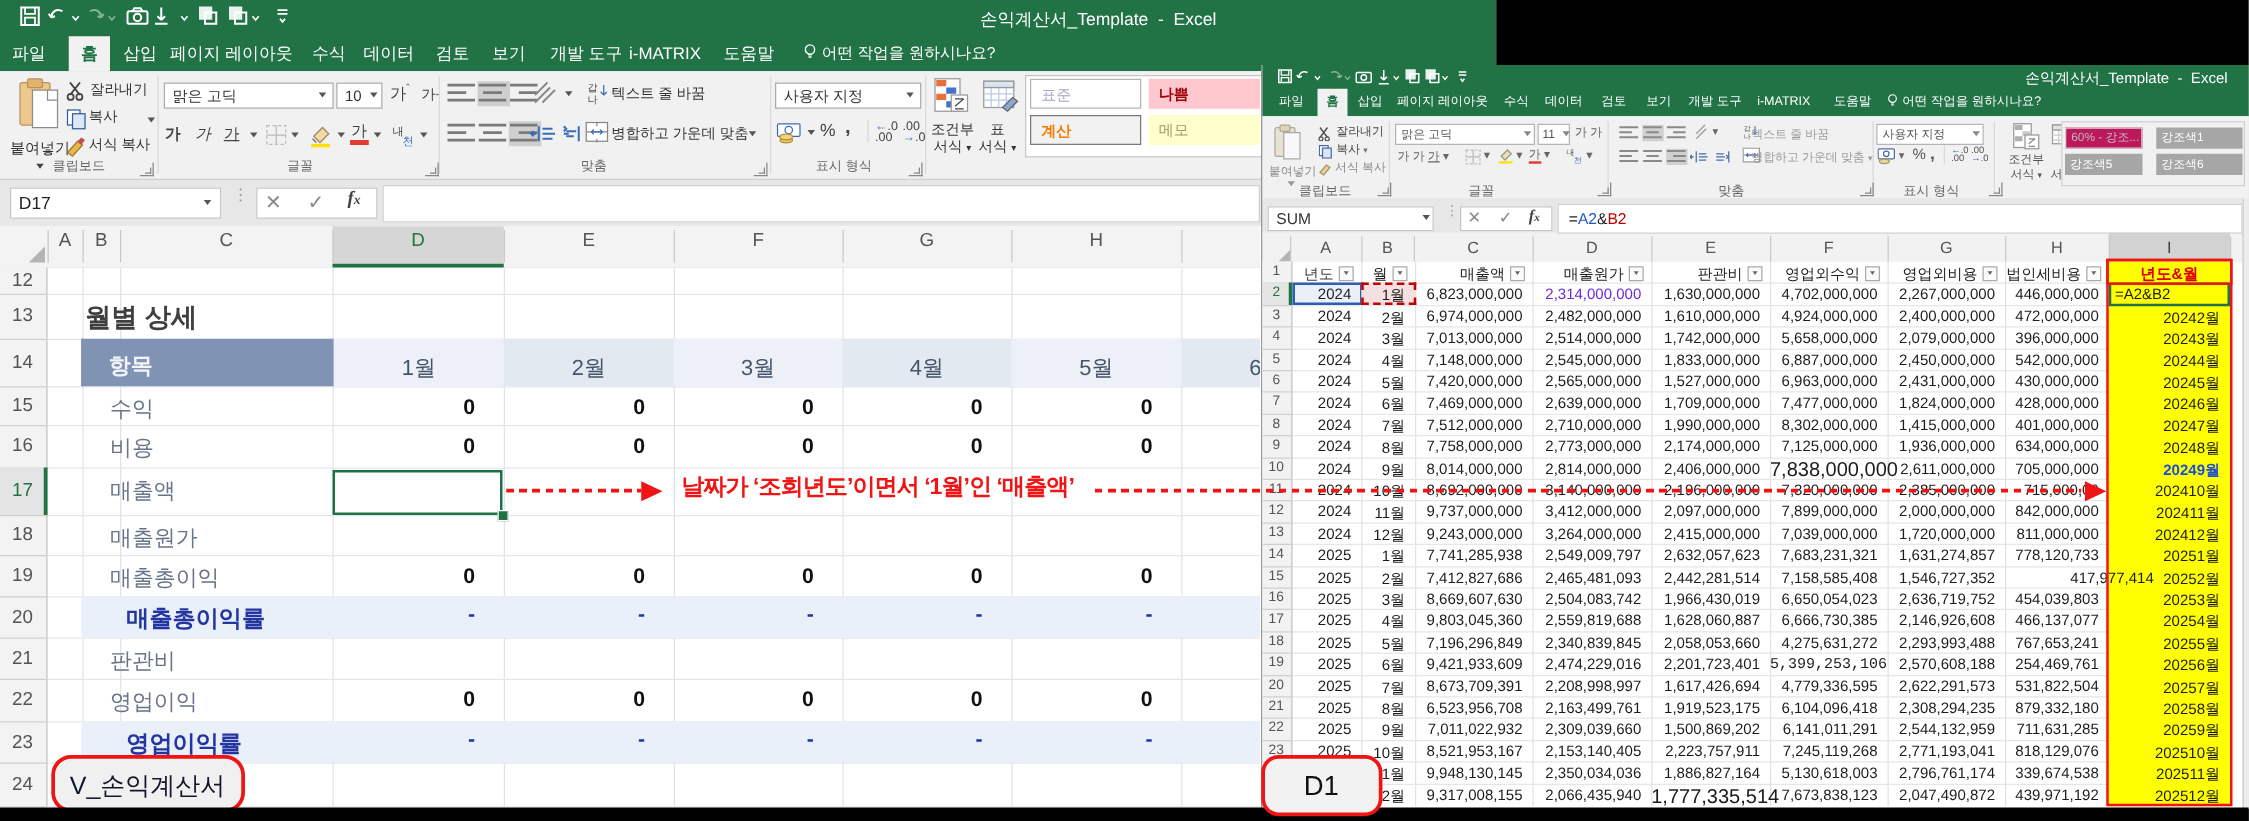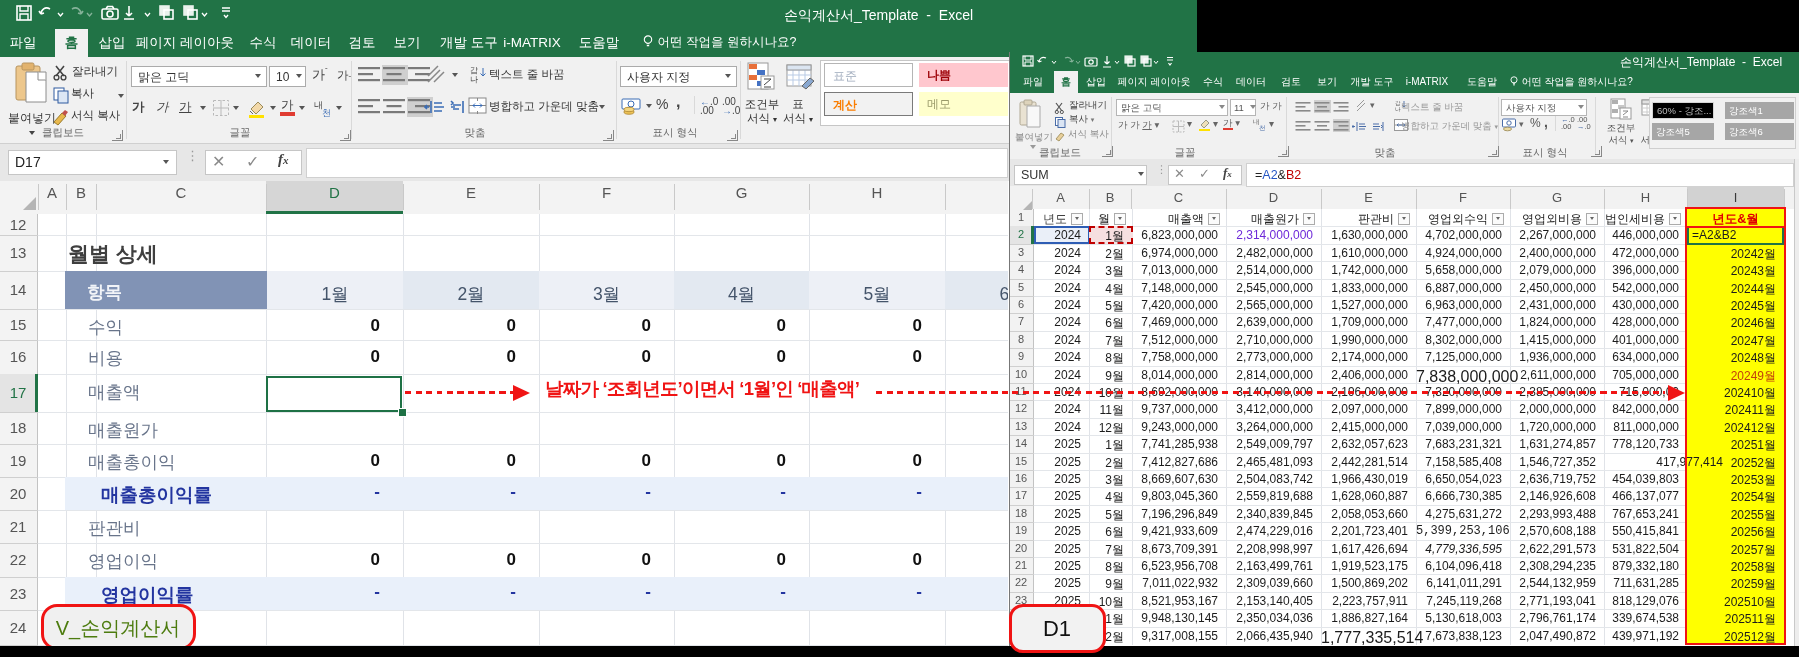--- a/index.html
+++ b/index.html
@@ -366,21 +366,21 @@
     <div style="position: absolute; left: 674px; top: 184px; width: 135px; text-align: center; font-size: 15px; color: rgb(85, 85, 85);"><span>G</span></div>
     <div class="hdrsep" style="left: 674px; top: 184px; height: 26px;"></div>
     <div style="position: absolute; left: 809px; top: 184px; width: 136px; text-align: center; font-size: 15px; color: rgb(85, 85, 85);"><span>H</span></div>
     <div class="hdrsep" style="left: 809px; top: 184px; height: 26px;"></div>
     <div style="position: absolute; left: 945px; top: 184px; width: 136px; text-align: center; font-size: 15px; color: rgb(85, 85, 85);"><span>I</span></div>
     <div class="hdrsep" style="left: 945px; top: 184px; height: 26px;"></div>
     <div style="position: absolute; left: 22px; top: 196px; width: 15px; height: 15px;"><svg width="15" height="15" viewBox="0 0 15 15">
         <path d="M14 1v13H1z" fill="#b5b5b5"></path>
       </svg></div>
     <div style="position: absolute; left: 41px; top: 604px; width: 155px; height: 46px; background: rgb(240, 240, 240); border: 3.5px solid rgb(240, 20, 20); border-radius: 16px; box-sizing: border-box;">
-      <div style="position: absolute; left: 0px; top: 8px; width: 148px; text-align: center; font-size: 20px; color: #4d7c0f;">V_손익계산서</div>
+      <div style="position: absolute; left: 0px; top: 8px; width: 148px; text-align: center; font-size: 20px; color: #0f172a;">V_손익계산서</div>
     </div>
   </div>
 
 <div class="abs" style="left:1197px;top:0;width:602px;height:52px;background:#000;"></div>
 
 <div id="rw" class="abs" style="left:1009px;top:52px;width:790px;height:595px;background:#fff;border-left:1px solid #777;">
   <div class="abs grn" style="left:0;top:0;width:790px;height:41px;"></div>
   <div class="abs" id="rqat">
       <div style="position: absolute; left: 11px; top: 2px; width: 170px; height: 16px;"><svg width="170" height="16" viewBox="0 0 170 16" fill="none" stroke="#fff" stroke-width="1.2">
           <rect x="2" y="2" width="10" height="10"></rect>
@@ -599,21 +599,21 @@
       <div style="position: absolute; left: 594px; top: 141.2px; width: 75px; text-align: right; font-size: 12px; color: rgb(28, 28, 28); white-space: nowrap; z-index: 2;">634,000,000</div>
       <div style="position: absolute; left: 677px; top: 141.2px; width: 89px; text-align: right; font-size: 12px; color: rgb(28, 28, 28); z-index: 2;">20248월</div>
       <div style="position: absolute; left: 24px; top: 158.6px; width: 47px; text-align: right; font-size: 12px; color: rgb(28, 28, 28); white-space: nowrap; z-index: 2;">2024</div>
       <div style="position: absolute; left: 79px; top: 158.6px; width: 35px; text-align: right; font-size: 12px; color: rgb(28, 28, 28); white-space: nowrap; z-index: 2;">9월</div>
       <div style="position: absolute; left: 122px; top: 158.6px; width: 86px; text-align: right; font-size: 12px; color: rgb(28, 28, 28); white-space: nowrap; z-index: 2;">8,014,000,000</div>
       <div style="position: absolute; left: 216px; top: 158.6px; width: 87px; text-align: right; font-size: 12px; color: rgb(28, 28, 28); white-space: nowrap; z-index: 2;">2,814,000,000</div>
       <div style="position: absolute; left: 311px; top: 158.6px; width: 87px; text-align: right; font-size: 12px; color: rgb(28, 28, 28); white-space: nowrap; z-index: 2;">2,406,000,000</div>
       <div style="position: absolute; left: 406px; top: 158.6px; width: 86px; text-align: right; font-size: 16px; color: rgb(28, 28, 28); white-space: nowrap; z-index: 2;">7,838,000,000</div>
       <div style="position: absolute; left: 500px; top: 158.6px; width: 86px; text-align: right; font-size: 12px; color: rgb(28, 28, 28); white-space: nowrap; z-index: 2;">2,611,000,000</div>
       <div style="position: absolute; left: 594px; top: 158.6px; width: 75px; text-align: right; font-size: 12px; color: rgb(28, 28, 28); white-space: nowrap; z-index: 2;">705,000,000</div>
-      <div style="position: absolute; left: 677px; top: 158.6px; width: 89px; text-align: right; font-size: 12px; color: #c2410c; z-index: 2;">20249월</div>
+      <div style="position: absolute; left: 677px; top: 158.6px; width: 89px; text-align: right; font-size: 12px; color: #1d4ed8; z-index: 2; font-weight: bold;">20249월</div>
       <div style="position: absolute; left: 24px; top: 176px; width: 47px; text-align: right; font-size: 12px; color: rgb(28, 28, 28); white-space: nowrap; z-index: 2;">2024</div>
       <div style="position: absolute; left: 79px; top: 176px; width: 35px; text-align: right; font-size: 12px; color: rgb(28, 28, 28); white-space: nowrap; z-index: 2;">10월</div>
       <div style="position: absolute; left: 122px; top: 176px; width: 86px; text-align: right; font-size: 12px; color: rgb(28, 28, 28); white-space: nowrap; z-index: 2;">8,692,000,000</div>
       <div style="position: absolute; left: 216px; top: 176px; width: 87px; text-align: right; font-size: 12px; color: rgb(28, 28, 28); white-space: nowrap; z-index: 2;">3,140,000,000</div>
       <div style="position: absolute; left: 311px; top: 176px; width: 87px; text-align: right; font-size: 12px; color: rgb(28, 28, 28); white-space: nowrap; z-index: 2;">2,196,000,000</div>
       <div style="position: absolute; left: 406px; top: 176px; width: 86px; text-align: right; font-size: 12px; color: rgb(28, 28, 28); white-space: nowrap; z-index: 2;">7,320,000,000</div>
       <div style="position: absolute; left: 500px; top: 176px; width: 86px; text-align: right; font-size: 12px; color: rgb(28, 28, 28); white-space: nowrap; z-index: 2;">2,385,000,000</div>
       <div style="position: absolute; left: 594px; top: 176px; width: 75px; text-align: right; font-size: 12px; color: rgb(28, 28, 28); white-space: nowrap; z-index: 2;">715,000,00</div>
       <div style="position: absolute; left: 677px; top: 176px; width: 89px; text-align: right; font-size: 12px; color: rgb(28, 28, 28); z-index: 2;">202410월</div>
       <div style="position: absolute; left: 24px; top: 193.4px; width: 47px; text-align: right; font-size: 12px; color: rgb(28, 28, 28); white-space: nowrap; z-index: 2;">2024</div>
@@ -679,28 +679,28 @@
       <div style="position: absolute; left: 500px; top: 297.8px; width: 86px; text-align: right; font-size: 12px; color: rgb(28, 28, 28); white-space: nowrap; z-index: 2;">2,293,993,488</div>
       <div style="position: absolute; left: 594px; top: 297.8px; width: 75px; text-align: right; font-size: 12px; color: rgb(28, 28, 28); white-space: nowrap; z-index: 2;">767,653,241</div>
       <div style="position: absolute; left: 677px; top: 297.8px; width: 89px; text-align: right; font-size: 12px; color: rgb(28, 28, 28); z-index: 2;">20255월</div>
       <div style="position: absolute; left: 24px; top: 315.2px; width: 47px; text-align: right; font-size: 12px; color: rgb(28, 28, 28); white-space: nowrap; z-index: 2;">2025</div>
       <div style="position: absolute; left: 79px; top: 315.2px; width: 35px; text-align: right; font-size: 12px; color: rgb(28, 28, 28); white-space: nowrap; z-index: 2;">6월</div>
       <div style="position: absolute; left: 122px; top: 315.2px; width: 86px; text-align: right; font-size: 12px; color: rgb(28, 28, 28); white-space: nowrap; z-index: 2;">9,421,933,609</div>
       <div style="position: absolute; left: 216px; top: 315.2px; width: 87px; text-align: right; font-size: 12px; color: rgb(28, 28, 28); white-space: nowrap; z-index: 2;">2,474,229,016</div>
       <div style="position: absolute; left: 311px; top: 315.2px; width: 87px; text-align: right; font-size: 12px; color: rgb(28, 28, 28); white-space: nowrap; z-index: 2;">2,201,723,401</div>
       <div style="position: absolute; left: 406px; top: 315.2px; width: 86px; text-align: left; font-size: 12px; color: rgb(28, 28, 28); white-space: nowrap; z-index: 2; font-family: Liberation Mono, monospace;">5,399,253,106</div>
       <div style="position: absolute; left: 500px; top: 315.2px; width: 86px; text-align: right; font-size: 12px; color: rgb(28, 28, 28); white-space: nowrap; z-index: 2;">2,570,608,188</div>
-      <div style="position: absolute; left: 594px; top: 315.2px; width: 75px; text-align: right; font-size: 12px; color: rgb(28, 28, 28); white-space: nowrap; z-index: 2;">550,415,841</div>
+      <div style="position: absolute; left: 594px; top: 315.2px; width: 75px; text-align: right; font-size: 12px; color: rgb(28, 28, 28); white-space: nowrap; z-index: 2;">254,469,761</div>
       <div style="position: absolute; left: 677px; top: 315.2px; width: 89px; text-align: right; font-size: 12px; color: rgb(28, 28, 28); z-index: 2;">20256월</div>
       <div style="position: absolute; left: 24px; top: 332.6px; width: 47px; text-align: right; font-size: 12px; color: rgb(28, 28, 28); white-space: nowrap; z-index: 2;">2025</div>
       <div style="position: absolute; left: 79px; top: 332.6px; width: 35px; text-align: right; font-size: 12px; color: rgb(28, 28, 28); white-space: nowrap; z-index: 2;">7월</div>
       <div style="position: absolute; left: 122px; top: 332.6px; width: 86px; text-align: right; font-size: 12px; color: rgb(28, 28, 28); white-space: nowrap; z-index: 2;">8,673,709,391</div>
       <div style="position: absolute; left: 216px; top: 332.6px; width: 87px; text-align: right; font-size: 12px; color: rgb(28, 28, 28); white-space: nowrap; z-index: 2;">2,208,998,997</div>
       <div style="position: absolute; left: 311px; top: 332.6px; width: 87px; text-align: right; font-size: 12px; color: rgb(28, 28, 28); white-space: nowrap; z-index: 2;">1,617,426,694</div>
-      <div style="position: absolute; left: 406px; top: 332.6px; width: 86px; text-align: right; font-size: 12px; color: rgb(28, 28, 28); white-space: nowrap; z-index: 2; font-style: italic;">4,779,336,595</div>
+      <div style="position: absolute; left: 406px; top: 332.6px; width: 86px; text-align: right; font-size: 12px; color: rgb(28, 28, 28); white-space: nowrap; z-index: 2;">4,779,336,595</div>
       <div style="position: absolute; left: 500px; top: 332.6px; width: 86px; text-align: right; font-size: 12px; color: rgb(28, 28, 28); white-space: nowrap; z-index: 2;">2,622,291,573</div>
       <div style="position: absolute; left: 594px; top: 332.6px; width: 75px; text-align: right; font-size: 12px; color: rgb(28, 28, 28); white-space: nowrap; z-index: 2;">531,822,504</div>
       <div style="position: absolute; left: 677px; top: 332.6px; width: 89px; text-align: right; font-size: 12px; color: rgb(28, 28, 28); z-index: 2;">20257월</div>
       <div style="position: absolute; left: 24px; top: 350px; width: 47px; text-align: right; font-size: 12px; color: rgb(28, 28, 28); white-space: nowrap; z-index: 2;">2025</div>
       <div style="position: absolute; left: 79px; top: 350px; width: 35px; text-align: right; font-size: 12px; color: rgb(28, 28, 28); white-space: nowrap; z-index: 2;">8월</div>
       <div style="position: absolute; left: 122px; top: 350px; width: 86px; text-align: right; font-size: 12px; color: rgb(28, 28, 28); white-space: nowrap; z-index: 2;">6,523,956,708</div>
       <div style="position: absolute; left: 216px; top: 350px; width: 87px; text-align: right; font-size: 12px; color: rgb(28, 28, 28); white-space: nowrap; z-index: 2;">2,163,499,761</div>
       <div style="position: absolute; left: 311px; top: 350px; width: 87px; text-align: right; font-size: 12px; color: rgb(28, 28, 28); white-space: nowrap; z-index: 2;">1,919,523,175</div>
       <div style="position: absolute; left: 406px; top: 350px; width: 86px; text-align: right; font-size: 12px; color: rgb(28, 28, 28); white-space: nowrap; z-index: 2;">6,104,096,418</div>
       <div style="position: absolute; left: 500px; top: 350px; width: 86px; text-align: right; font-size: 12px; color: rgb(28, 28, 28); white-space: nowrap; z-index: 2;">2,308,294,235</div>
@@ -895,21 +895,21 @@
       </svg></div>
     <div style="position: absolute; left: 586px; top: 70px; width: 50px; text-align: center; color: rgb(85, 85, 85); font-size: 9.5px; line-height: 12px; white-space: nowrap;">조건부<br>서식 <span style="font-size:7px;">▾</span></div>
     <div style="position: absolute; left: 631px; top: 46px; width: 22px; height: 22px;"><svg width="22" height="22" viewBox="0 0 22 22">
         <rect x="1" y="2" width="17" height="15" fill="#fff" stroke="#999"></rect>
         <path d="M1 6h17M1 10h17M1 14h17M6 2v15M11 2v15" stroke="#ccc"></path>
         <rect x="1" y="2" width="17" height="4" fill="#e2e2e2" stroke="#999"></rect>
         <path d="M12 17l5-5 3 2-5 5z" fill="#aaa" stroke="#777"></path>
       </svg></div>
     <div style="position: absolute; left: 626px; top: 70px; width: 34px; text-align: center; color: rgb(85, 85, 85); font-size: 9.5px; line-height: 12px; white-space: nowrap;">표<br>서식 <span style="font-size:7px;">▾</span></div>
     <div style="position: absolute; left: 639px; top: 45px; width: 145px; height: 50px; background: rgb(241, 241, 241); border: 1px solid rgb(207, 207, 207);"></div>
-    <div style="position: absolute; left: 642px; top: 50px; width: 62px; height: 17px; background: #000000; border: 1px solid rgb(213, 213, 213); font-size: 9.5px; color: rgb(189, 189, 189); line-height: 16px; padding-left: 4px; box-sizing: border-box; white-space: nowrap; overflow: hidden;">60% - 강조...</div>
+    <div style="position: absolute; left: 642px; top: 50px; width: 62px; height: 17px; background: #be185d; border: 1px solid rgb(213, 213, 213); font-size: 9.5px; color: rgb(189, 189, 189); line-height: 16px; padding-left: 4px; box-sizing: border-box; white-space: nowrap; overflow: hidden;">60% - 강조...</div>
     <div style="position: absolute; left: 715px; top: 50px; width: 69px; height: 17px; background: rgb(166, 166, 166); font-size: 9.5px; color: rgb(255, 255, 255); line-height: 17px; padding-left: 4px; box-sizing: border-box;">강조색1</div>
     <div style="position: absolute; left: 642px; top: 71px; width: 62px; height: 17px; background: rgb(166, 166, 166); font-size: 9.5px; color: rgb(255, 255, 255); line-height: 17px; padding-left: 4px; box-sizing: border-box;">강조색5</div>
     <div style="position: absolute; left: 715px; top: 71px; width: 69px; height: 17px; background: rgb(166, 166, 166); font-size: 9.5px; color: rgb(255, 255, 255); line-height: 17px; padding-left: 4px; box-sizing: border-box;">강조색6</div>
     <div style="position: absolute; left: 4px; top: 113px; width: 133px; height: 20px; background: rgb(255, 255, 255); border: 1px solid rgb(198, 198, 198); box-sizing: border-box; font-size: 12.5px; color: rgb(51, 51, 51); line-height: 18px; padding-left: 6px;">SUM</div>
     <div class="caret" style="left: 128px; top: 120px;"></div>
     <div style="position: absolute; left: 146px; top: 115px; color: rgb(153, 153, 153); font-size: 11px; line-height: 5px;">⋮</div>
     <div style="position: absolute; left: 158px; top: 113px; width: 74px; height: 20px; background: rgb(255, 255, 255); border: 1px solid rgb(198, 198, 198); box-sizing: border-box;"></div>
     <div style="position: absolute; left: 164px; top: 114px; color: rgb(138, 138, 138); font-size: 13px;">✕</div>
     <div style="position: absolute; left: 189px; top: 114px; color: rgb(138, 138, 138); font-size: 13px;">✓</div>
     <div style="position: absolute; left: 213px; top: 113px; color: rgb(68, 68, 68); font-size: 13px; font-style: italic; font-family: &quot;Liberation Serif&quot;, serif; font-weight: bold;">f<span style="font-size:9px;">x</span></div>

